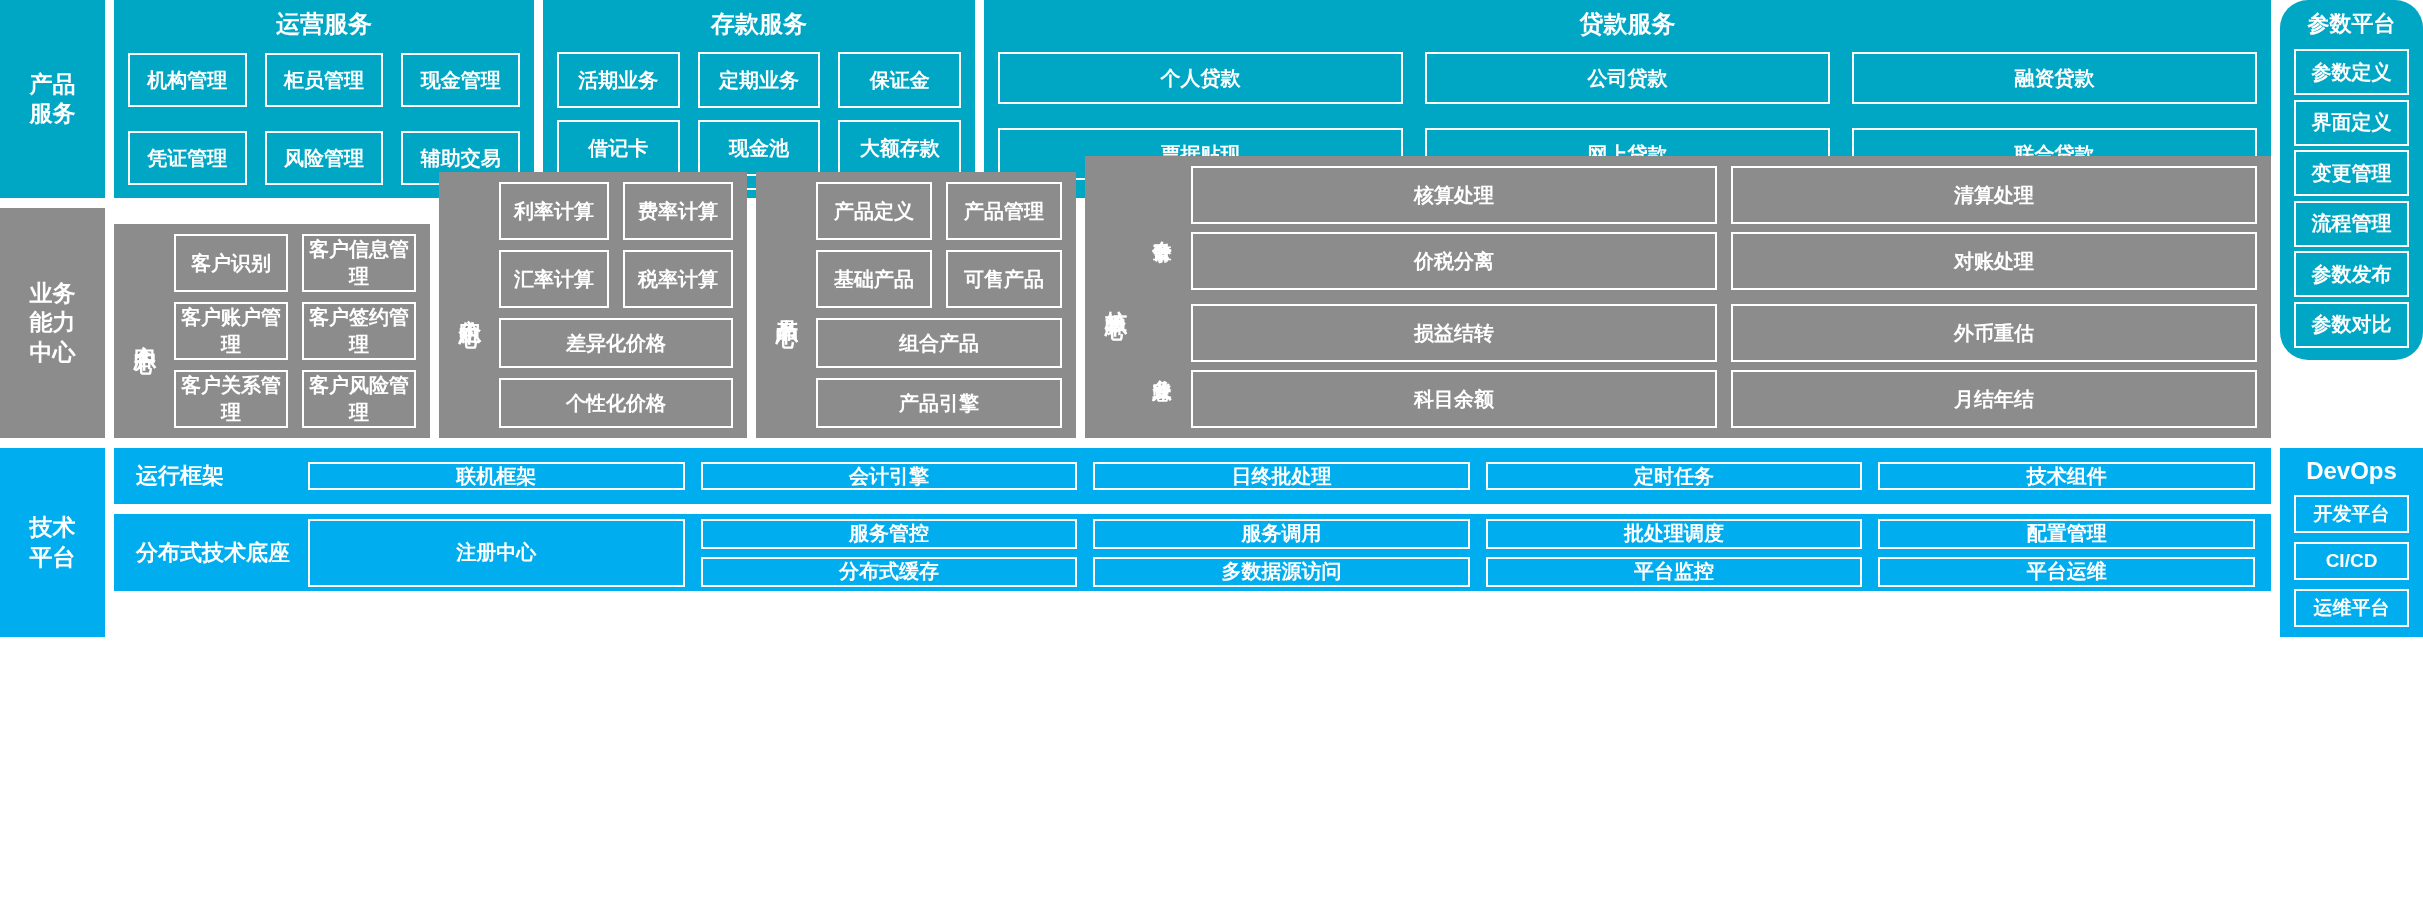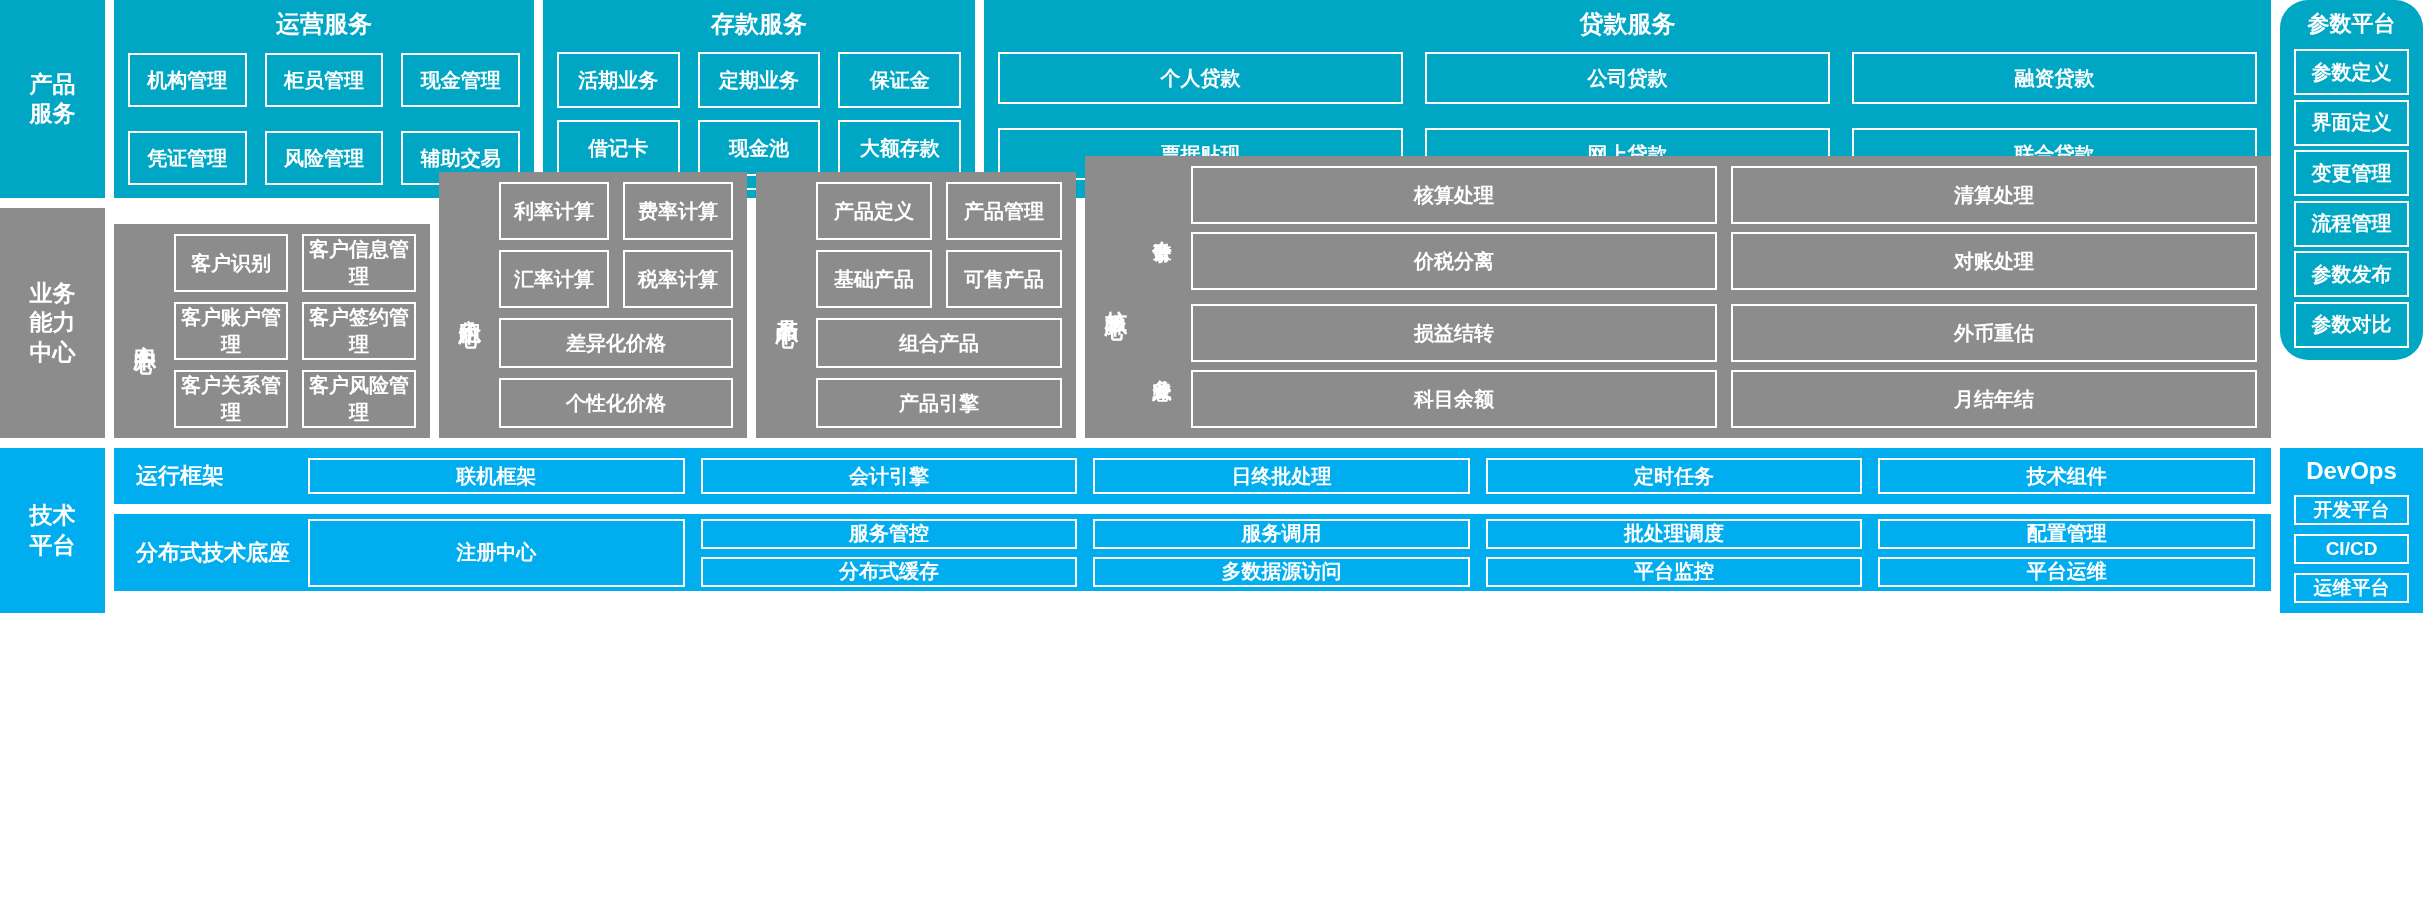--- a/index.html
+++ b/index.html
@@ -36,21 +36,21 @@
   .rail-title{text-align:center;font-weight:bold;font-size:22px;padding:9px 0 6px;}
   .rail-items{flex:1;display:flex;flex-direction:column;justify-content:space-around;padding:2px 14px 10px;box-sizing:border-box;}
   .rail-items.tight{justify-content:flex-start;gap:9px;padding-top:4px;}
   .chip{
     border:2px solid #ffffff;
     display:flex;align-items:center;justify-content:center;
     font-size:20px;font-weight:bold;box-sizing:border-box;
     text-align:center;
   }
   .rail .chip{height:46px;}
-  .rail.blue .chip{height:30px;font-size:19px;}
+  .rail.blue .chip{height:38px;font-size:19px;}
 
   
   .top-main{flex:1;display:flex;margin-left:9px;gap:9px;}
   .panel{
     background:#00a7c4;box-sizing:border-box;
     display:flex;flex-direction:column;padding:0 14px 12px;
   }
   .panel-title{text-align:center;font-weight:bold;font-size:24px;padding:8px 0 12px;}
   .grid3{display:grid;grid-template-columns:repeat(3,1fr);gap:12px 18px;flex:1;}
   .grid3 .chip{height:52px;}
@@ -88,21 +88,21 @@
   .acct-group .cbody{padding-left:4px;}
 
   
   .bot-main{flex:1;display:flex;flex-direction:column;margin-left:9px;gap:10px;}
   .strip{
     background:#00aeef;box-sizing:border-box;
     display:flex;align-items:center;padding:10px 16px;
   }
   .strip-label{flex:0 0 172px;font-weight:bold;font-size:22px;padding-left:6px;}
   .strip-cells{flex:1;display:grid;grid-template-columns:repeat(5,1fr);gap:16px;}
-  .strip .chip{height:36px;font-size:20px;}
+  .strip .chip{height:28px;font-size:20px;}
   .strip2-cells{flex:1;display:grid;grid-template-columns:repeat(5,1fr);gap:8px 16px;}
   .strip2-cells .chip{height:30px;}
   .cell-tall{grid-row:span 2;height:auto !important;}
 
   .layer-top{height:198px;}
   .layer-mid{height:230px;}
   .layer-bot{height:auto;}
 </style>
 </head>
 <body>

